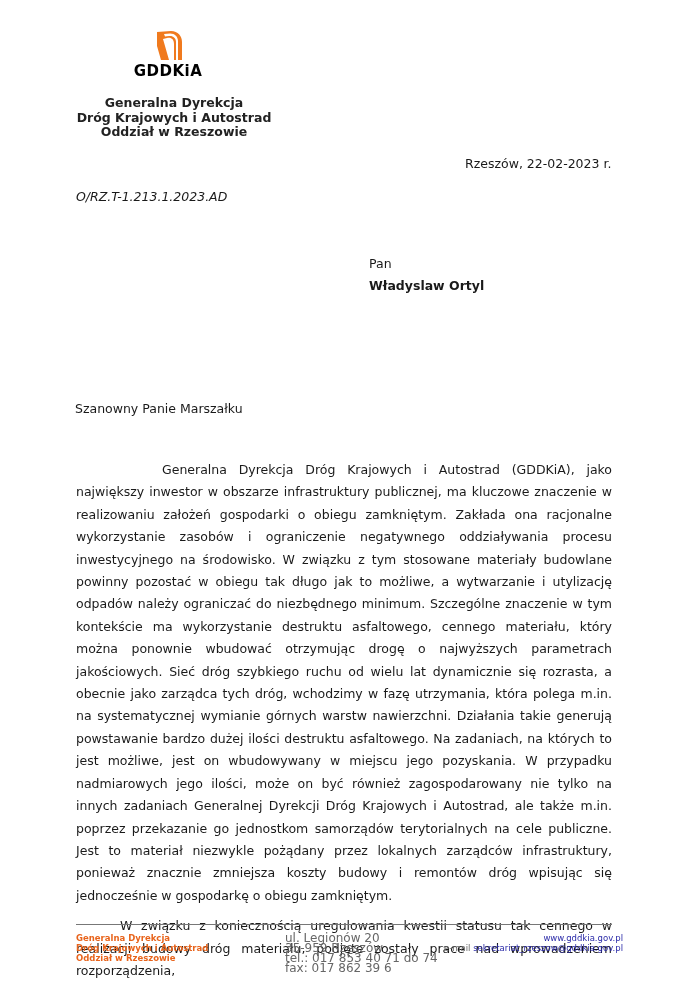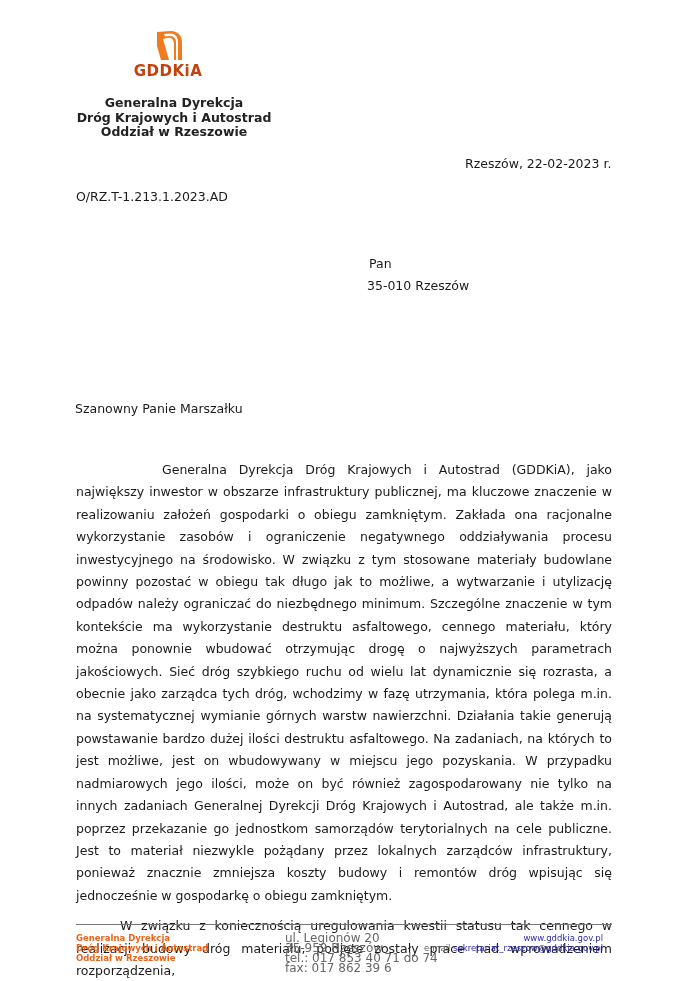--- a/index.html
+++ b/index.html
@@ -4,30 +4,30 @@
 <style>
   html, body { margin: 0; padding: 0; background: #ffffff; }
   body {
     width: 677px; height: 981px; position: relative; overflow: hidden;
     font-family: "DejaVu Sans", sans-serif; color: #1a1a1a;
   }
   .abs { position: absolute; }
   .logo { left: 126px; top: 28px; width: 84px; height: 54px; }
   .logo svg { display: block; margin: 0 auto; }
   .logo-text {
-    text-align: center; color: #c2410c; font-weight: bold;
+    text-align: center; color: #000000; font-weight: bold;
     font-size: 15px; letter-spacing: 0.5px; margin-top: 0px;
     font-family: "DejaVu Sans", sans-serif;
   }
   .org {
     left: 60px; top: 96px; width: 228px; text-align: center;
     font-weight: bold; font-size: 12.5px; line-height: 14.5px; color: #222;
   }
   .date { left: 453px; top: 156px; font-size: 12.5px; margin-left: 12px; }
-  .ref { left: 76px; top: 189px; font-size: 12.5px; }
+  .ref { left: 76px; top: 189px; font-size: 12.5px; font-style: italic; }
   .recipient { left: 369px; top: 253px; font-size: 12.5px; line-height: 22px; }
   .recipient .name { font-weight: bold; }
   .recipient .postal { margin-left: -2px; }
   .greeting { left: 75px; top: 401px; font-size: 12.5px; }
   .body-text {
     left: 76px; top: 459px; width: 536px;
     font-size: 12.5px; line-height: 22.4px; text-align: justify;
   }
   .body-text p { margin: 0; text-indent: 86px; }
   .body-text p.p2 { text-indent: 44px; margin-top: 8px; }
@@ -35,21 +35,21 @@
     left: 76px; top: 924px; width: 536px; height: 1px; background: #777;
   }
   .footer-org {
     left: 76px; top: 933px; font-size: 8.5px; line-height: 10px;
     color: #e8641c; font-weight: bold;
   }
   .footer-addr {
     left: 285px; top: 933px; font-size: 12px; line-height: 10px; color: #666;
   }
   .footer-web {
-    right: 74px; top: 933px; font-size: 8.5px; line-height: 10px;
+    right: 54px; top: 933px; font-size: 8.5px; line-height: 10px;
     color: #666; text-align: right;
   }
   .footer-web .link { color: #2a2aa8; }
 </style>
 </head>
 <body>
 
 <div class="abs logo">
   <svg width="34" height="34" viewBox="0 0 34 34">
     <path d="M6 4 L20 3 C27 3 31 8 31 14 L31 32 L23 32 L23 16 C23 11 20 9 16 10 L12 11 L18 32 L10 32 L6 18 Z" fill="#f07a1e"></path>
@@ -63,21 +63,21 @@
   <div>Dróg Krajowych i Autostrad</div>
   <div>Oddział w Rzeszowie</div>
 </div>
 
 <div class="abs date">Rzeszów, 22-02-2023 r.</div>
 
 <div class="abs ref">O/RZ.T-1.213.1.2023.AD</div>
 
 <div class="abs recipient">
   <div>Pan</div>
-  <div class="postal">35-010 Rzeszów</div>
+  <div class="name">Władyslaw Ortyl</div>
 </div>
 
 <div class="abs greeting">Szanowny Panie Marszałku</div>
 
 <div class="abs body-text">
   <p class="p1">Generalna Dyrekcja Dróg Krajowych i Autostrad (GDDKiA), jako największy inwestor w obszarze infrastruktury publicznej, ma kluczowe znaczenie w realizowaniu założeń gospodarki  o obiegu zamkniętym. Zakłada ona racjonalne wykorzystanie zasobów i ograniczenie negatywnego oddziaływania procesu inwestycyjnego na środowisko. W związku z tym stosowane materiały budowlane powinny pozostać w obiegu tak długo jak to możliwe, a wytwarzanie i utylizację odpadów należy ograniczać do niezbędnego minimum. Szczególne znaczenie w tym kontekście ma wykorzystanie destruktu asfaltowego, cennego materiału, który można ponownie wbudować otrzymując drogę o najwyższych parametrach jakościowych. Sieć dróg szybkiego ruchu od wielu lat dynamicznie się rozrasta, a obecnie jako zarządca tych dróg, wchodzimy w fazę utrzymania, która polega m.in. na systematycznej wymianie górnych warstw nawierzchni. Działania takie generują powstawanie bardzo dużej ilości destruktu asfaltowego. Na zadaniach, na których to jest możliwe, jest on wbudowywany w miejscu jego pozyskania. W przypadku nadmiarowych jego ilości, może on być również zagospodarowany nie tylko na innych zadaniach Generalnej Dyrekcji Dróg Krajowych i Autostrad, ale także m.in. poprzez przekazanie go jednostkom samorządów terytorialnych na cele publiczne. Jest to materiał niezwykle pożądany przez lokalnych zarządców infrastruktury, ponieważ znacznie zmniejsza koszty budowy i remontów dróg wpisując się jednocześnie w gospodarkę o obiegu zamkniętym.</p>
   <p class="p2">W związku z koniecznością uregulowania kwestii statusu tak cennego w realizacji budowy dróg materiału, podjęte zostały prace nad wprowadzeniem rozporządzenia,</p>
 </div>
 
 <div class="abs footer-line"></div>

